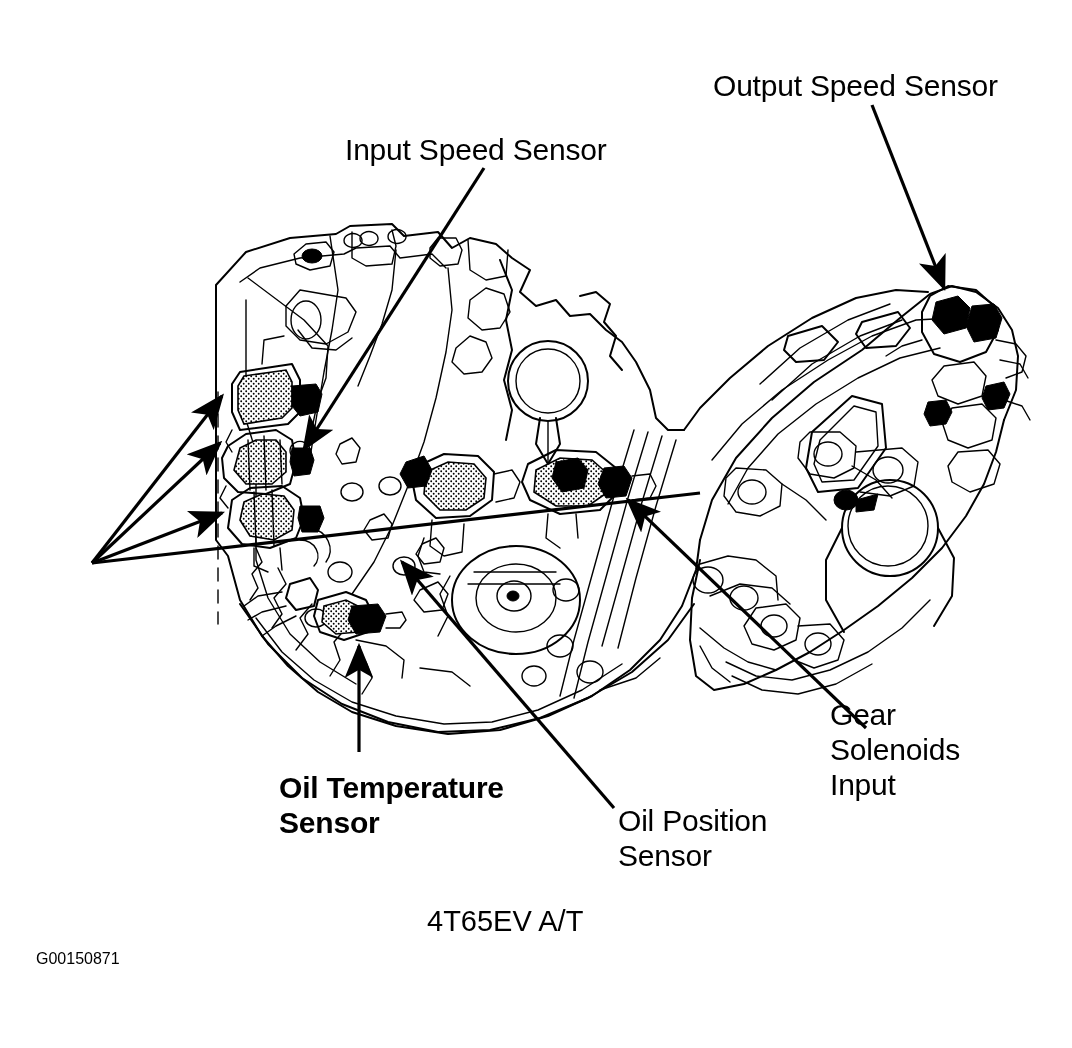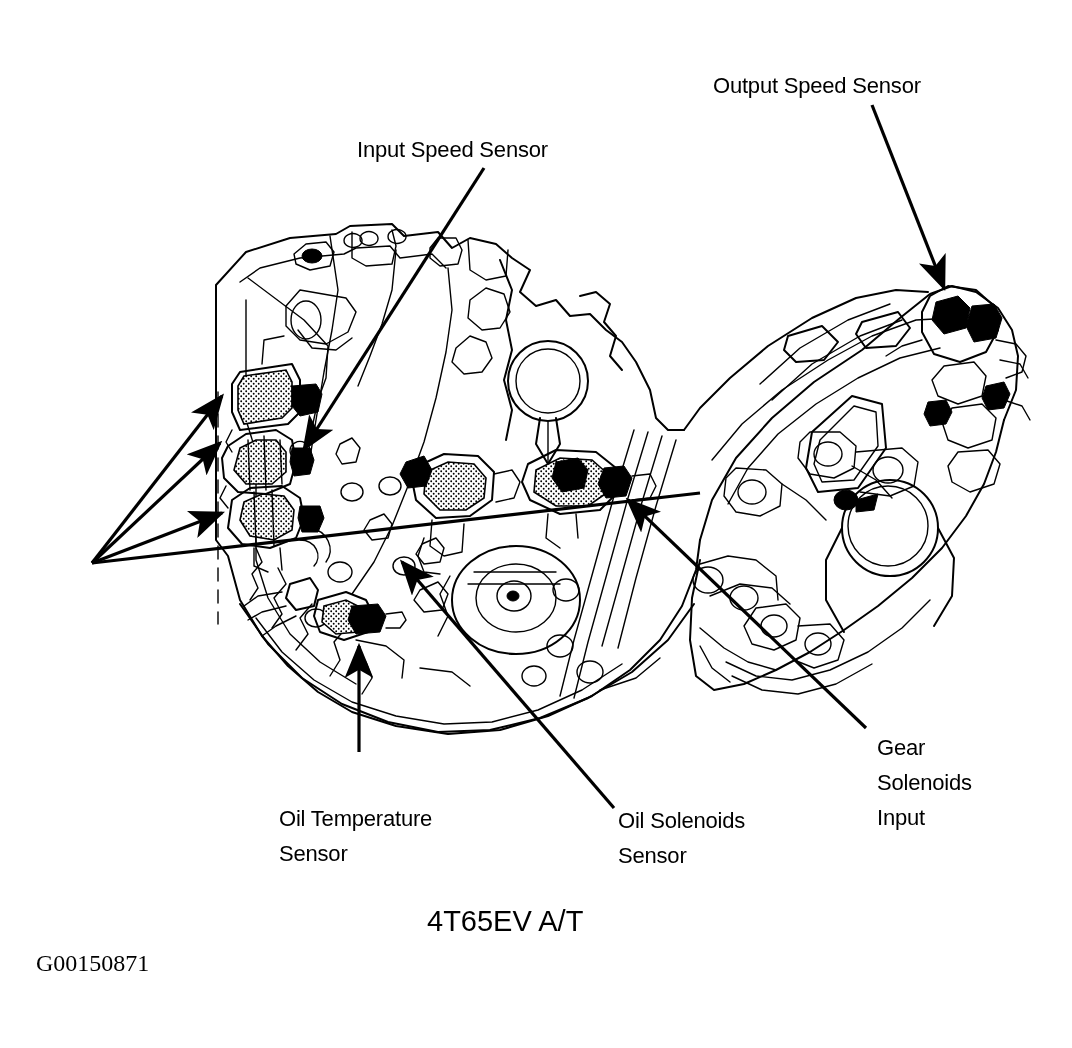--- a/index.html
+++ b/index.html
@@ -23,46 +23,45 @@
     position: absolute;
     left: 0;
     top: 0;
     width: 1072px;
     height: 1048px;
     display: block;
   }
   .callout-label {
     position: absolute;
     font-family: "Liberation Sans", sans-serif;
-    font-size: 22px;
+    font-size: 30px;
     line-height: 35px;
     color: #000000;
     white-space: pre;
     letter-spacing: -0.2px;
   }
-  #label-input-speed-sensor  { left: 357px; top: 132px; }
+  #label-input-speed-sensor  { left: 345px; top: 132px; }
   #label-output-speed-sensor { left: 713px; top: 68px;  }
   #label-at-solenoids        { left: 33px;  top: 544px; }
-  #label-oil-temp-sensor     { left: 279px; top: 801px; }
+  #label-oil-temp-sensor     { left: 279px; top: 770px; font-weight: bold; }
   #label-oil-pressure-sensor { left: 618px; top: 803px; }
-  #label-gear-position-switch{ left: 877px; top: 697px; margin-top: 33px; }
+  #label-gear-position-switch{ left: 830px; top: 697px; }
   #figure-caption {
     position: absolute;
     left: 427px;
     top: 905px;
     font-size: 29px;
     white-space: pre;
   }
   #figure-id {
     position: absolute;
     left: 36px;
     top: 950px;
-    font-size: 24px;
+    font-size: 16px;
     white-space: pre;
-    font-family: Liberation Serif, serif;
   }
   .line-art { fill: none; stroke: #000000; stroke-width: 2; stroke-linejoin: round; stroke-linecap: round; }
   .line-art-thin { fill: none; stroke: #000000; stroke-width: 1.4; stroke-linejoin: round; stroke-linecap: round; }
   .solid-blk { fill: #000000; stroke: #000000; stroke-width: 1; }
   .leader { fill: none; stroke: #000000; stroke-width: 3.2; stroke-linecap: butt; }
   .shade { fill: url(#dots); stroke: #000000; stroke-width: 1.6; }
 </style>
 </head>
 <body>
 
@@ -324,21 +323,21 @@
     </g>
   </svg>
 
   <div class="callout-label" id="label-input-speed-sensor">Input Speed Sensor</div>
 
   <div class="callout-label" id="label-output-speed-sensor">Output Speed Sensor</div>
 
 
   <div class="callout-label" id="label-oil-temp-sensor"><span>Oil Temperature</span><br><span>Sensor</span></div>
 
-  <div class="callout-label" id="label-oil-pressure-sensor"><span>Oil Solenoids</span><br><span>Sensor</span></div>
+  <div class="callout-label" id="label-oil-pressure-sensor"><span>Oil Position</span><br><span>Sensor</span></div>
 
   <div class="callout-label" id="label-gear-position-switch"><span>Gear</span><br><span>Solenoids</span><br><span>Input</span></div>
 
   <div id="figure-caption">4T65EV A/T</div>
 
   <div id="figure-id">G00150871</div>
 
 </div>
 
 </body></html>

